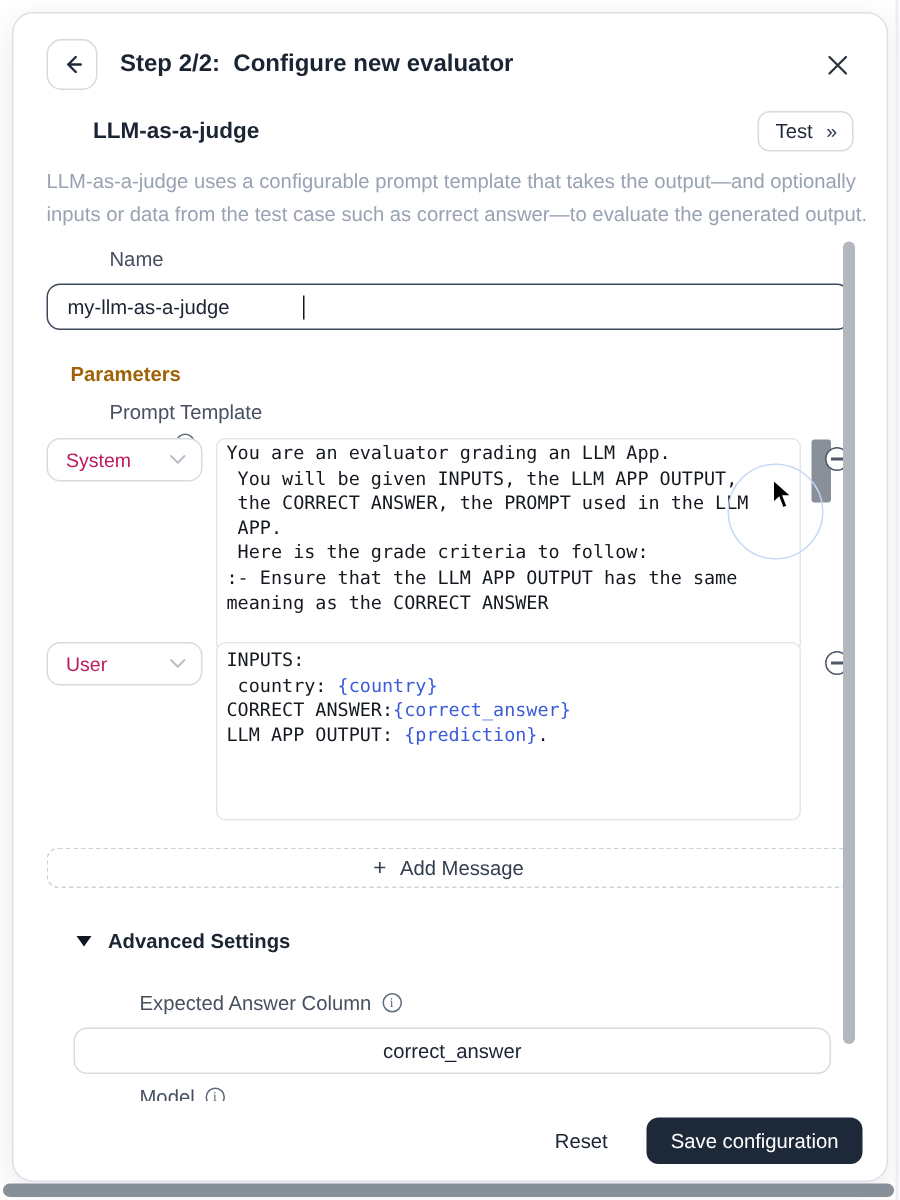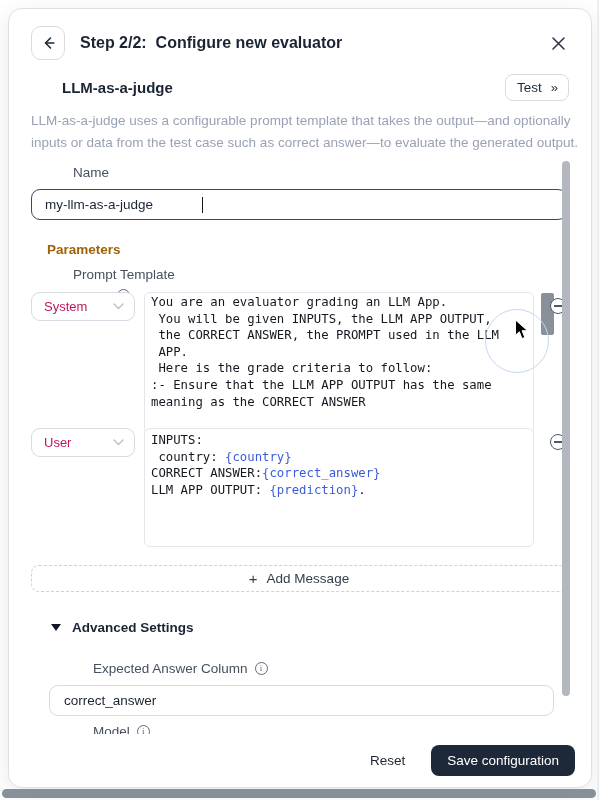--- a/index.html
+++ b/index.html
@@ -79,21 +79,21 @@
 
   .advanced-row { position:absolute; top:611px; left:42px; display:flex; align-items:center;
                   gap:11px; cursor:pointer; }
   .tri-down { width:0; height:0; border-left:5px solid transparent; border-right:5px solid transparent;
               border-top:7px solid #111722; }
   .advanced-label { font-size:13.5px; font-weight:bold; color:#1a2433; }
 
   .expected-input { position:absolute; top:676px; left:40px; width:505px; height:31px;
                     border:1px solid #d6dbe2; border-radius:9px; background:#fff;
                     display:flex; align-items:center; padding:14px 14px;
-                    font-size:13.5px; color:#1a2433; cursor:text; }
+                    font-size:13.5px; color:#1a2433; cursor:text;justify-content:center; }
 
   
   .footer { position:absolute; left:1px; right:1px; bottom:1px; height:52px;
             background:#fff; border-radius:0 0 13px 13px;
             display:flex; align-items:center; justify-content:flex-end; gap:26px;
             padding-right:15px; }
   .reset-btn { font-size:13.5px; color:#1a2433; background:none; border:none; cursor:pointer;
                font-family:"Liberation Sans", sans-serif; }
   .save-btn { height:31px; padding:0 16px; background:#1d2939; color:#ffffff;
               border:none; border-radius:8px; font-size:13.5px; cursor:pointer;

